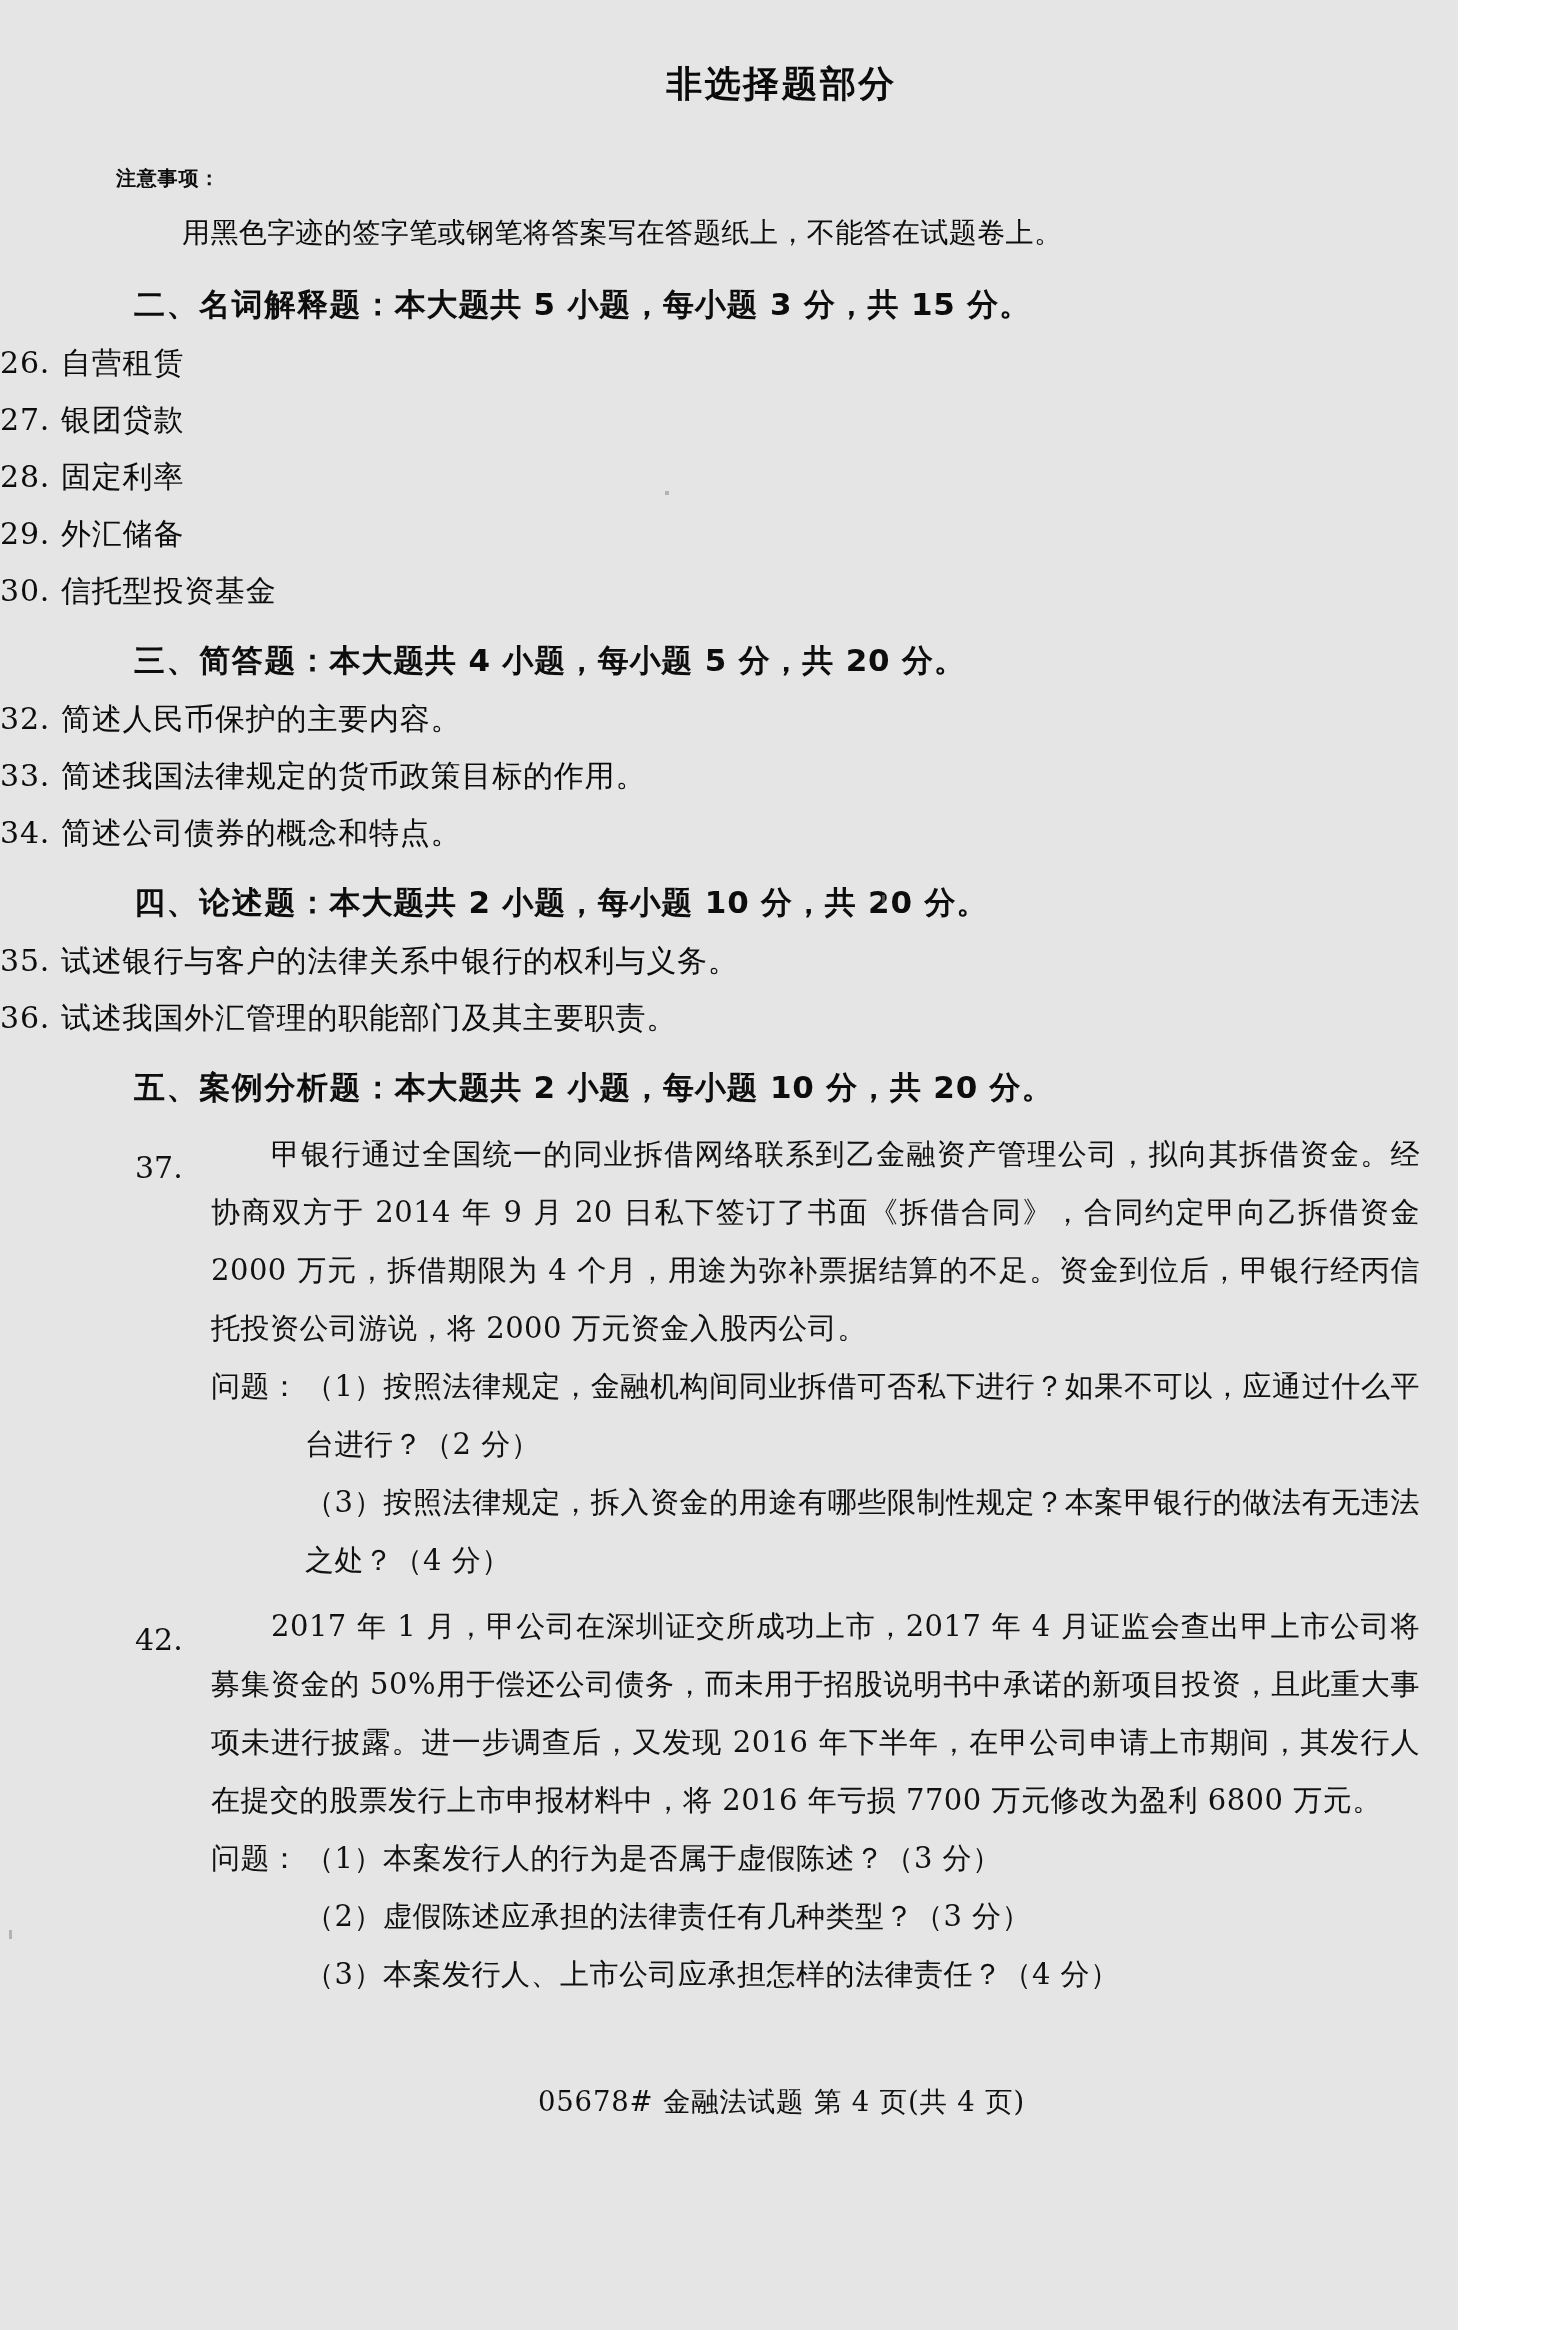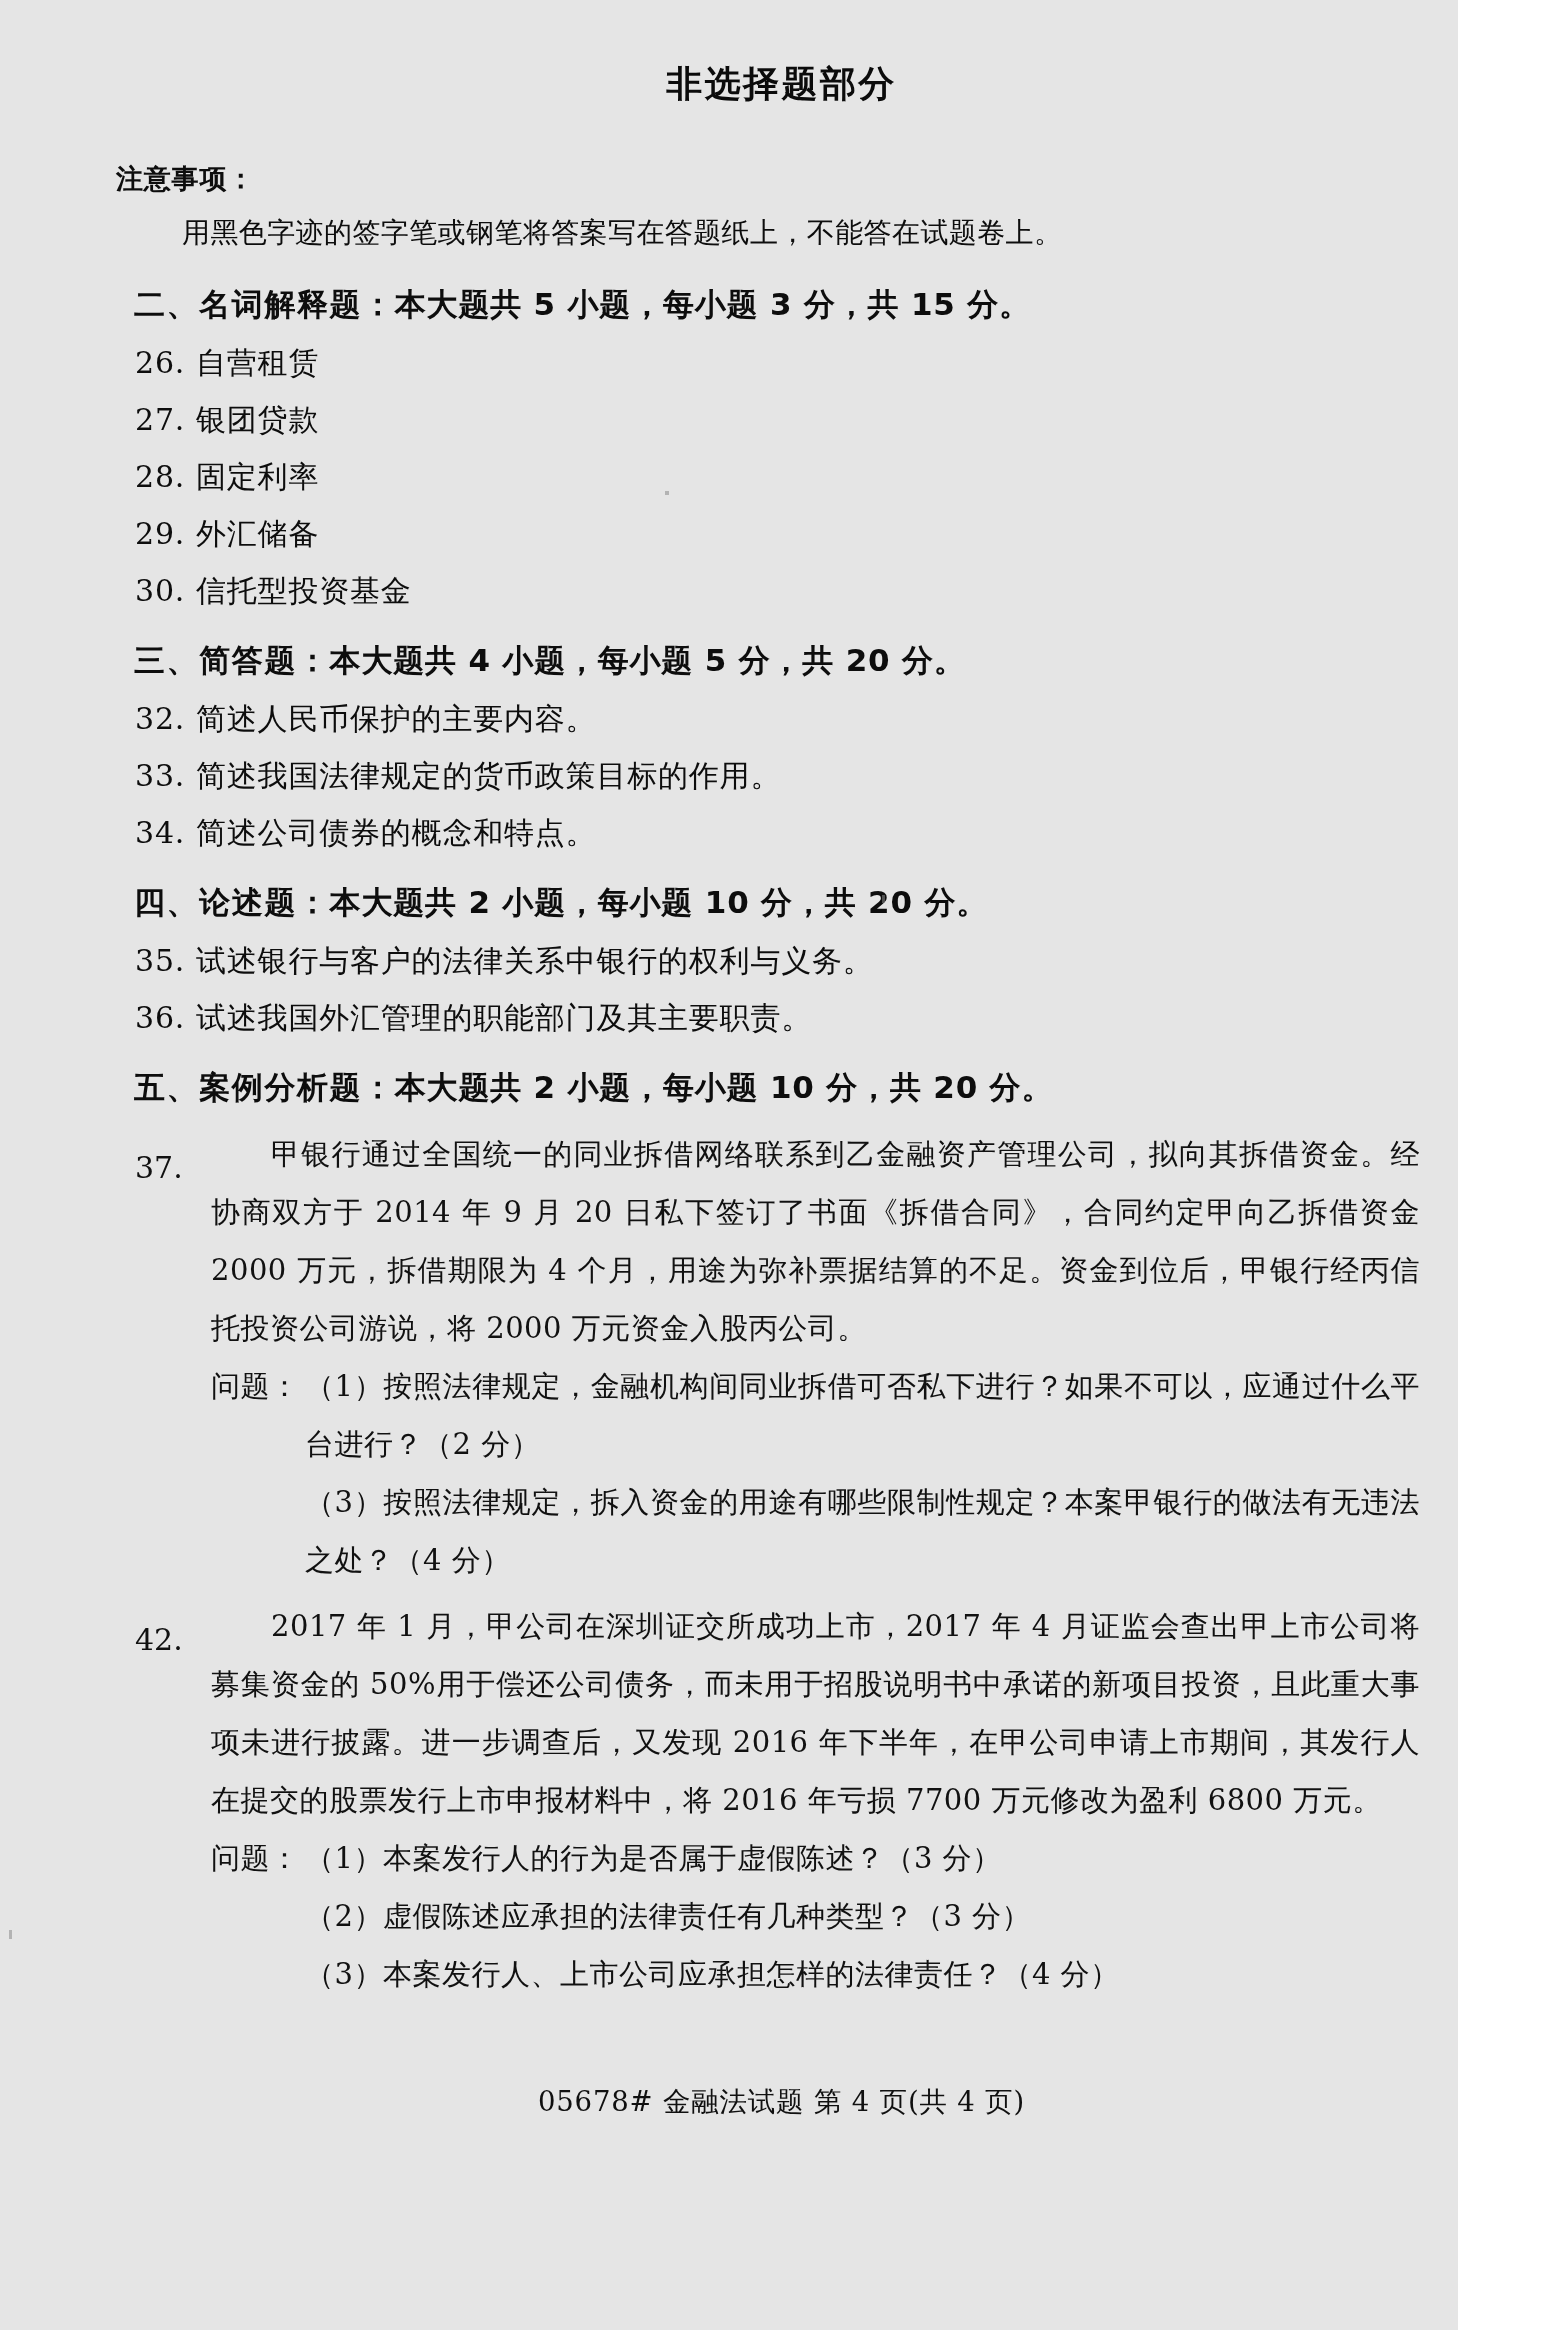--- a/index.html
+++ b/index.html
@@ -43,21 +43,21 @@
     font-size: 29px;
     line-height: 50px;
     color: #0d0d0d;
     white-space: pre-wrap;
   }
   
   .notice-head {
     margin-left: 116px;
     font-family: "DejaVu Sans", "Liberation Sans", sans-serif;
     font-weight: bold;
-    font-size: 27px;
+    font-size: 20px;
     line-height: 49px;
     letter-spacing: 0.8px;
   }
   .notice-body {
     margin-left: 182px;
     font-size: 28px;
     line-height: 60px;
     letter-spacing: 0.4px;
   }
   
@@ -66,21 +66,20 @@
     margin-top: 11px;
     font-family: "DejaVu Sans", "Liberation Sans", sans-serif;
     font-weight: bold;
     font-size: 31px;
     line-height: 60px;
     letter-spacing: 0.8px;
   }
   .section-head .sh-title { letter-spacing: 1.6px; margin-top: 40px; }
   
   .item {
-    margin-left: 135px;
     font-size: 30px;
     line-height: 57px;
     letter-spacing: 0.8px;
   }
   .item .num {
     display: inline-block;
     min-width: 61px;
     font-family: "DejaVu Serif", "Liberation Serif", serif;
   }
   

